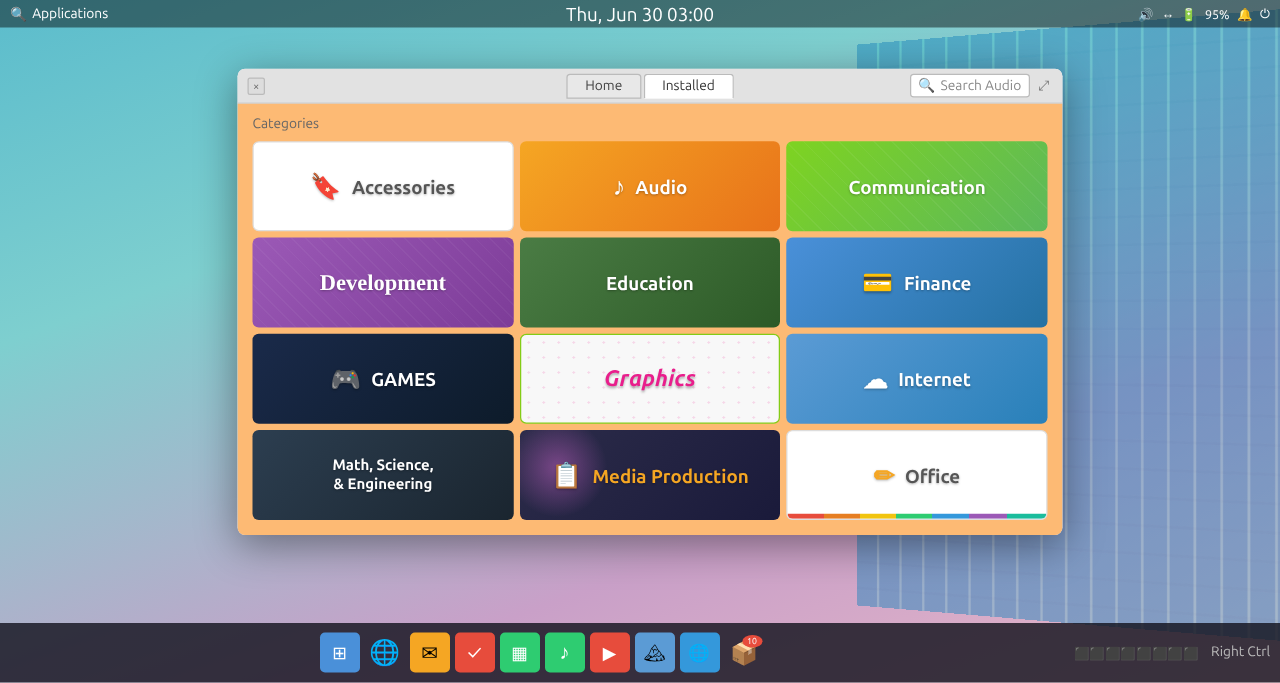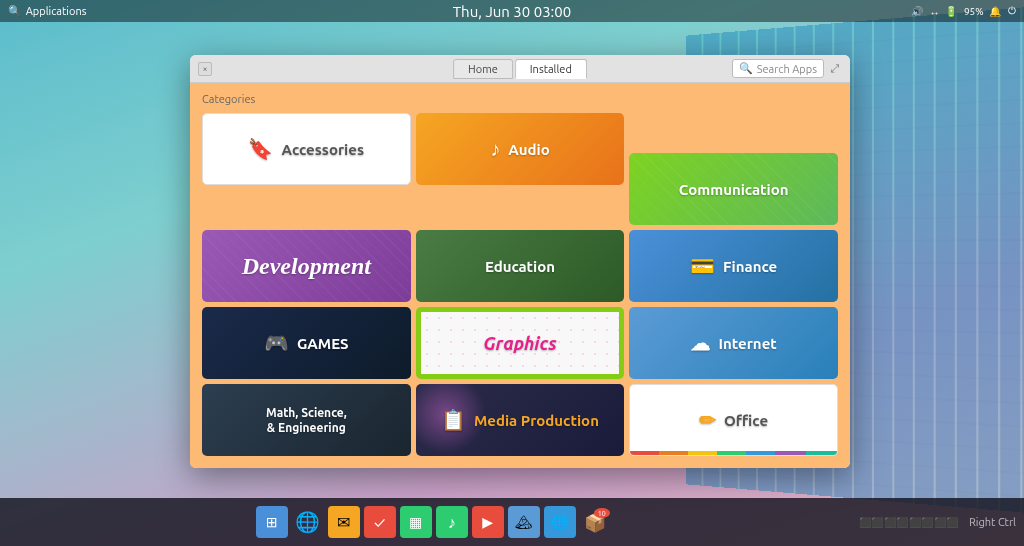--- a/index.html
+++ b/index.html
@@ -187,38 +187,37 @@
     .tile-accessories {
       background: #fff;
       border: 1px solid #ddd;
     }
     .tile-accessories .category-tile-label { color: #555; }
     .tile-audio {
       background: linear-gradient(135deg, #f5a623 0%, #e8721a 100%);
     }
     .tile-communication {
       background: linear-gradient(135deg, #7ed321 0%, #5cb85c 100%);
-      margin-top: 40px;
     }
     .tile-development {
       background: linear-gradient(135deg, #9b59b6 0%, #7d3c98 100%);
     }
     .tile-education {
       background: linear-gradient(135deg, #4a7c44 0%, #2d5a27 100%);
       align-items: center;
     }
     .tile-finance {
       background: linear-gradient(135deg, #4a90d9 0%, #2471a3 100%);
     }
     .tile-games {
       background: linear-gradient(135deg, #1a2a4a 0%, #0d1b2a 100%);
     }
     .tile-graphics {
       background: #f8f8f8;
-      border: 5px solid #84cc16;
+      border: 1px solid #84cc16;
     }
     .tile-graphics .category-tile-label { color: #e91e8c; font-style: italic; }
     .tile-internet {
       background: linear-gradient(135deg, #5b9bd5 0%, #2980b9 100%);
     }
     .tile-math {
       background: linear-gradient(135deg, #2c3e50 0%, #1a252f 100%);
     }
     .tile-media {
       background: linear-gradient(135deg, #2c2c4a 0%, #1a1a3a 100%);
@@ -319,21 +318,21 @@
 <div class="app-window">
   <div class="window-titlebar">
     <div class="window-close">×</div>
     <div class="window-tabs">
       <div class="window-tab">Home</div>
       <div class="window-tab active">Installed</div>
     </div>
     <div class="window-search">
       <div class="search-box">
         <span>🔍</span>
-        <span>Search Apps</span>
+        <span>Search Audio</span>
       </div>
       <button class="maximize-btn">⤢</button>
     </div>
   </div>
   <div class="window-body">
     <div class="categories-label">Categories</div>
     <div class="categories-grid">
 
       <div class="category-tile tile-accessories">
         <div class="category-tile-label">
@@ -350,21 +349,21 @@
       </div>
 
       <div class="category-tile tile-communication">
         <div class="category-tile-label">
           <span>Communication</span>
         </div>
       </div>
 
       <div class="category-tile tile-development">
         <div class="category-tile-label">
-          <span style="font-style:italic; font-family: Georgia, serif; font-size:24px;">Development</span>
+          <span style="font-family: Georgia, serif; font-size:18px;">Development</span>
         </div>
       </div>
 
       <div class="category-tile tile-education">
         <div class="category-tile-label">
           <span>Education</span>
         </div>
       </div>
 
       <div class="category-tile tile-finance">

